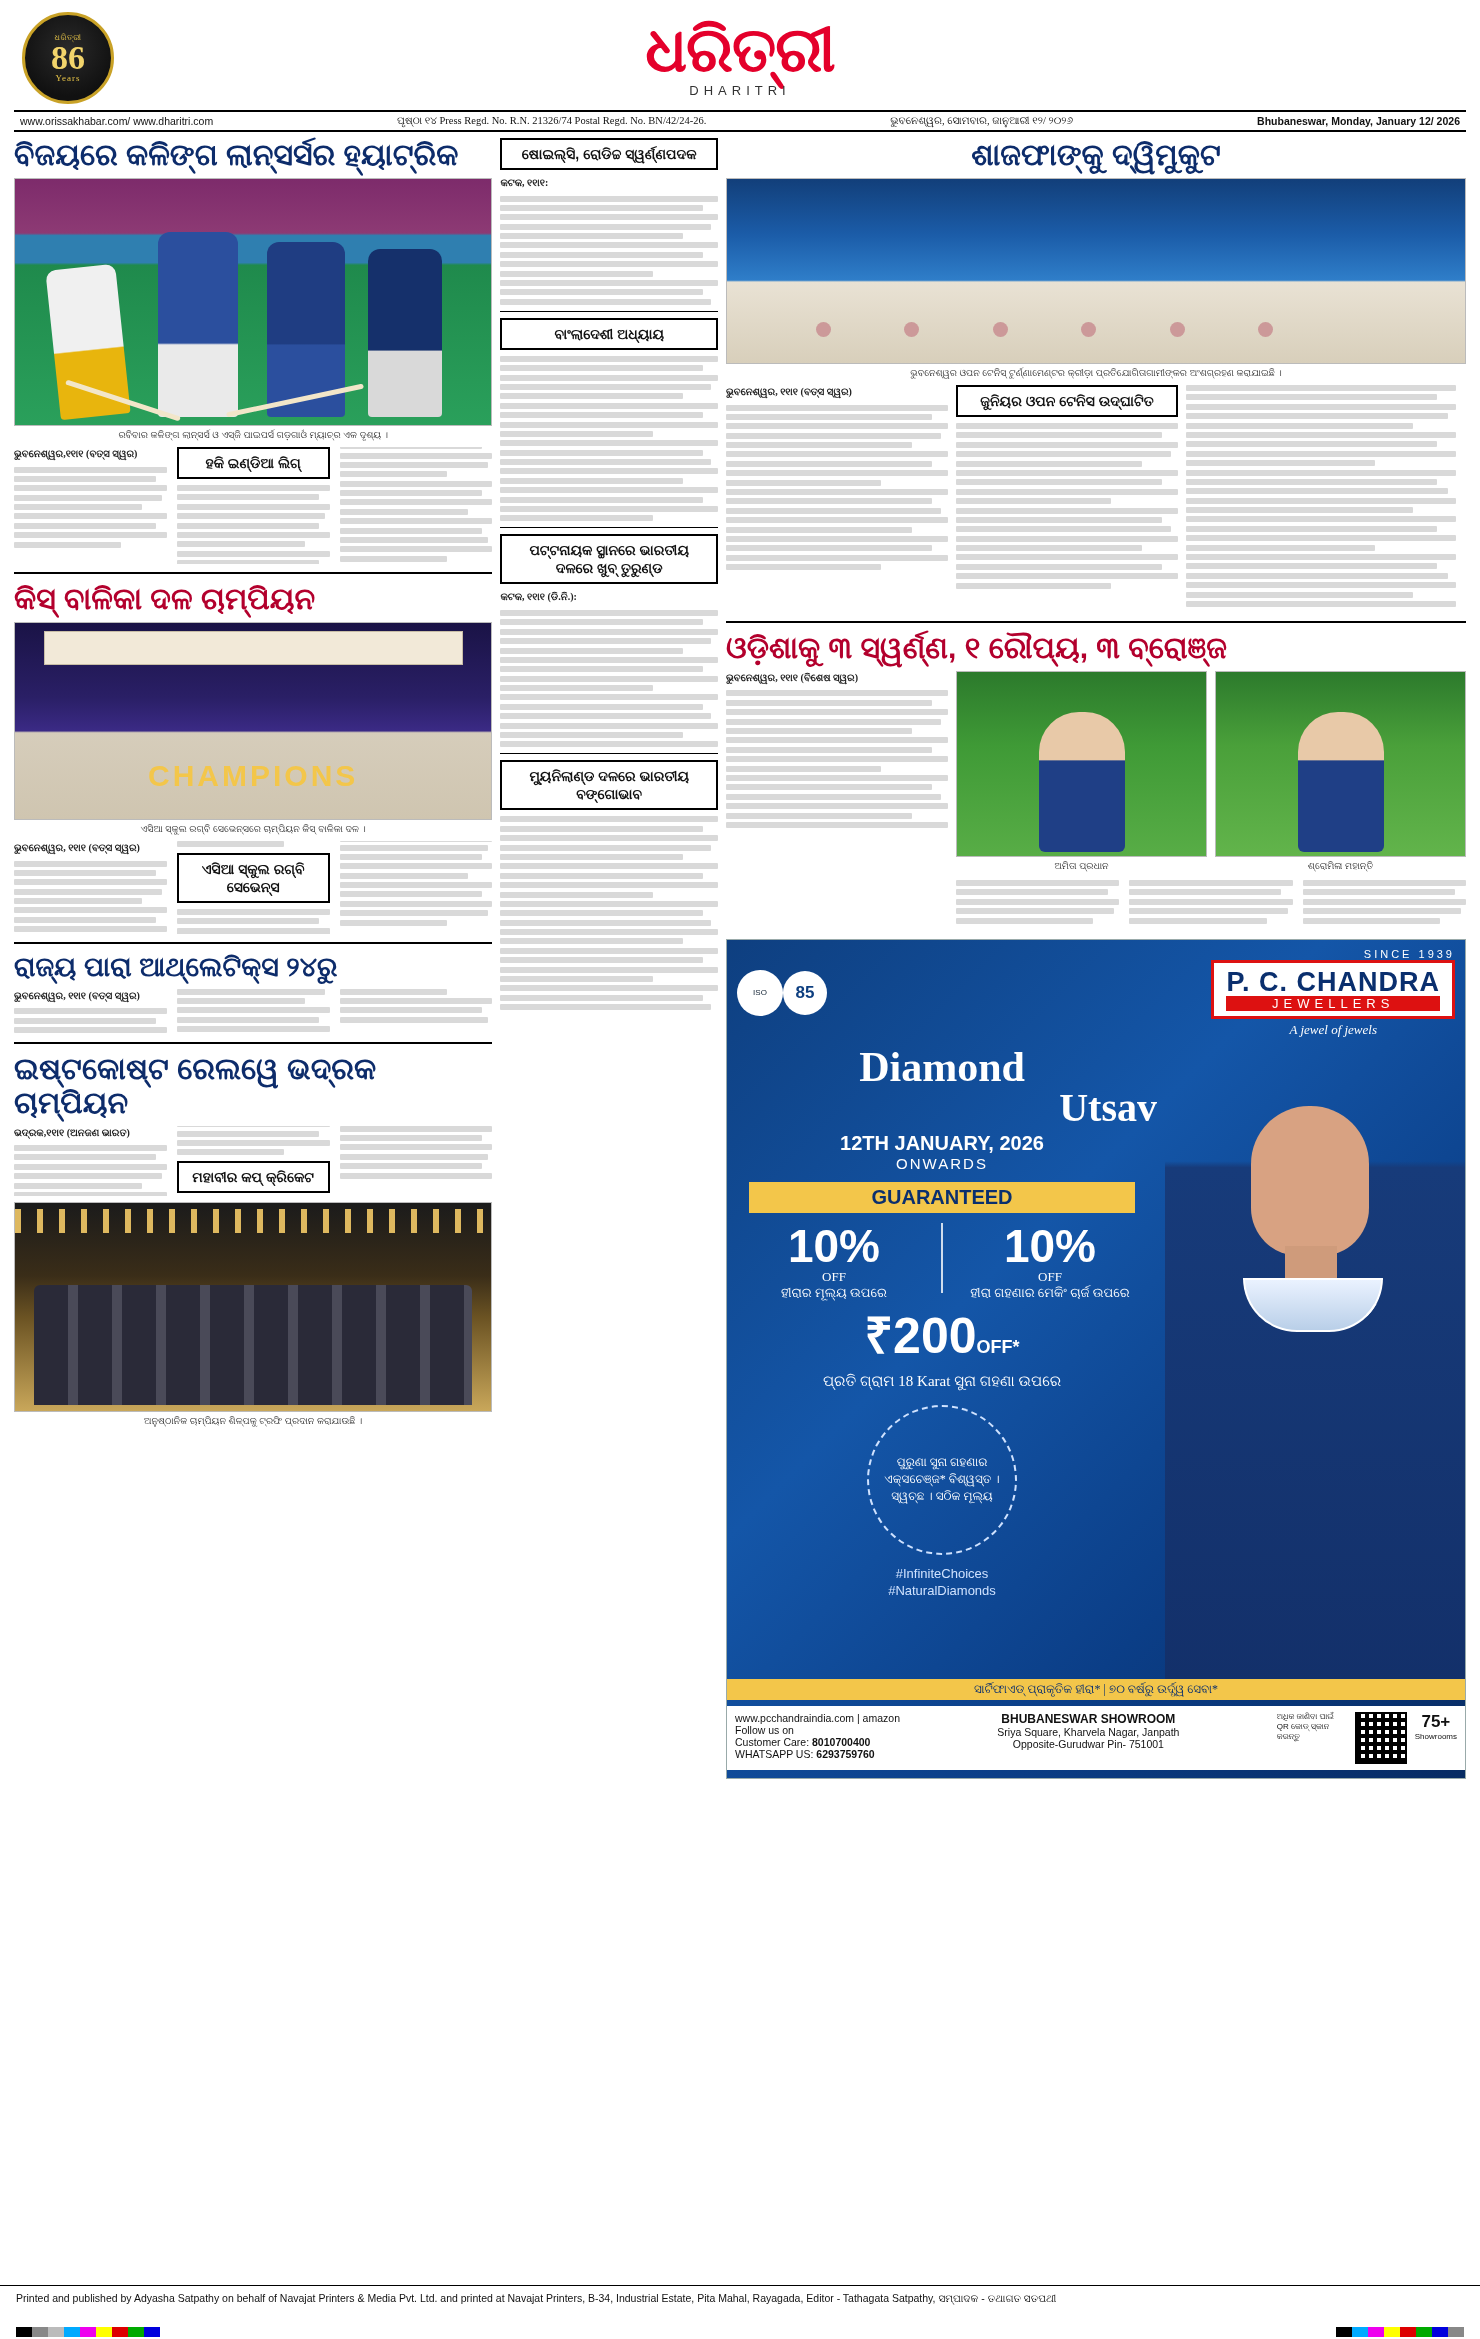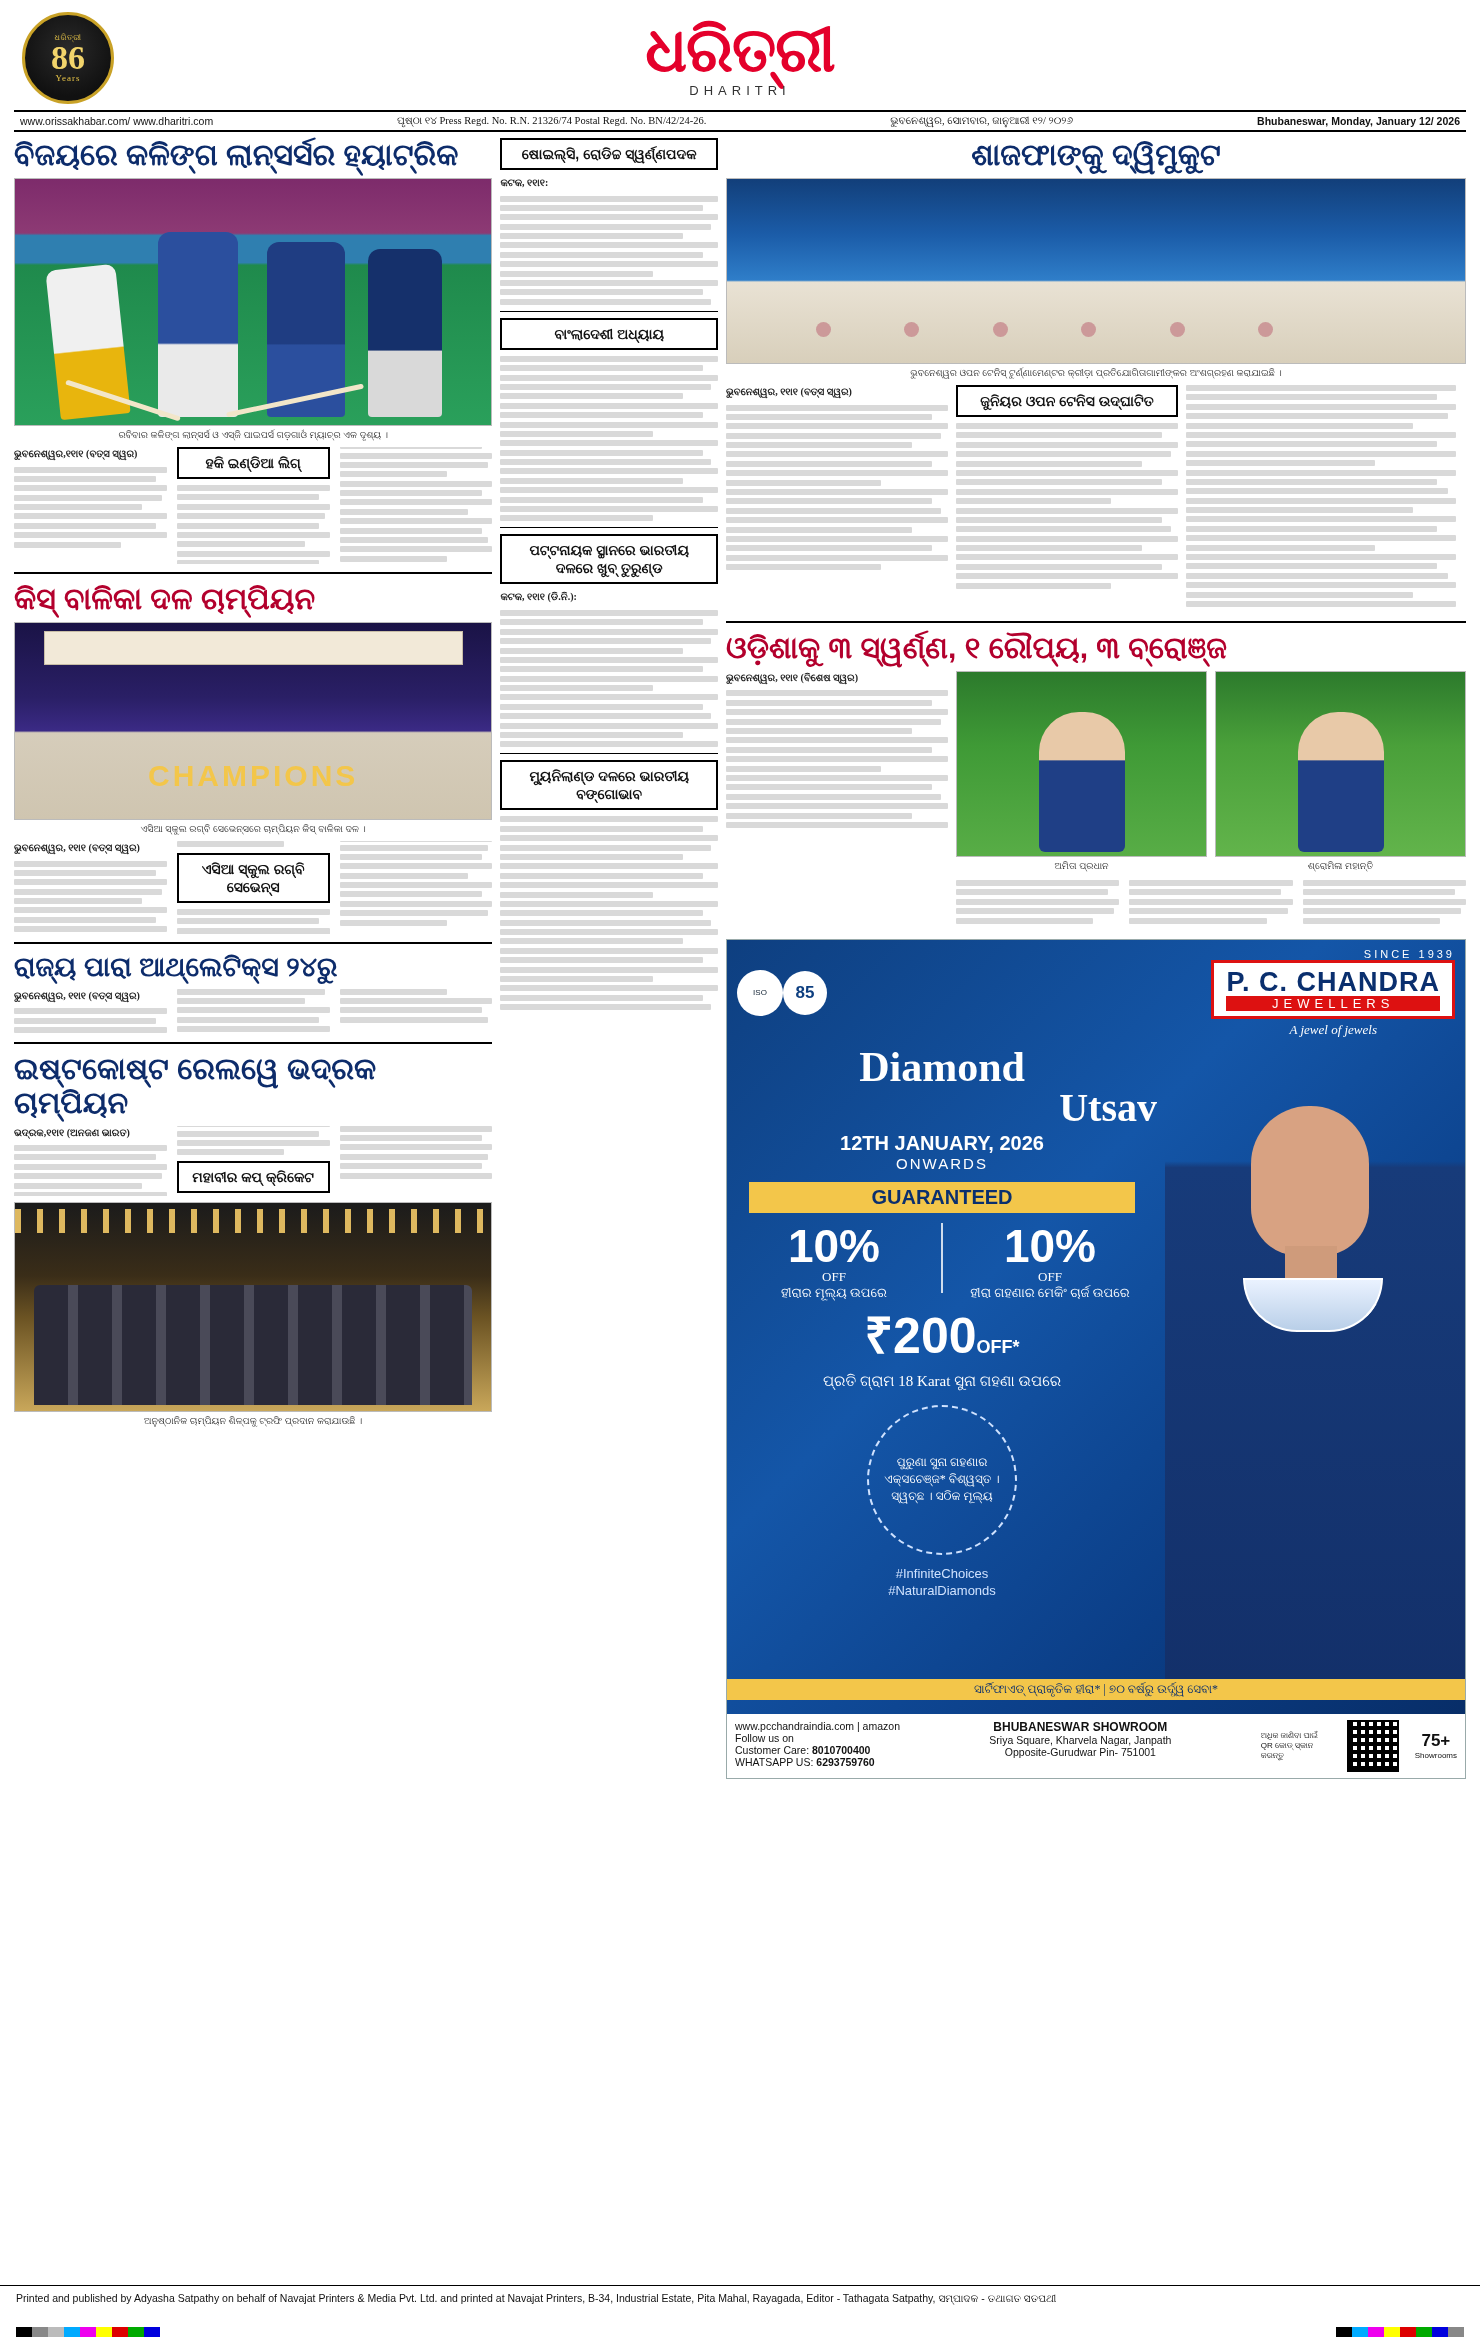--- a/index.html
+++ b/index.html
@@ -667,40 +667,40 @@
           <div class="hair"></div>
           <div class="face"></div>
           <div class="neck"></div>
           <div class="necklace"></div>
         </div>
 
         <div style="position:absolute; left:0; right:0; bottom:78px;">
           <div class="ad-strip">ସାର୍ଟିଫାଏଡ୍ ପ୍ରାକୃତିକ ହୀରା*   |   ୭୦ ବର୍ଷରୁ ଉର୍ଦ୍ଧ୍ୱ ସେବା*</div>
         </div>
 
-        <div style="position:absolute; left:0; right:0; bottom:0;">
+        <div style="position:absolute; left:0; right:0; bottom:8px;">
           <div class="ad-foot">
             <div>
               <div>www.pcchandraindia.com | amazon</div>
               <div>Follow us on</div>
               <div>
                 <span>Customer Care:</span>
                 <b>8010700400</b>
               </div>
               <div>
                 <span>WHATSAPP US:</span>
                 <b>6293759760</b>
               </div>
             </div>
             <div class="mid">
               <div class="b">BHUBANESWAR SHOWROOM</div>
               <div>Sriya Square, Kharvela Nagar, Janpath</div>
               <div>Opposite-Gurudwar Pin- 751001</div>
             </div>
-            <div style="display:flex; gap:16px; align-items:center;">
+            <div style="display:flex; gap:8px; align-items:flex-start;">
               <div style="font-size:8px; width:70px;">ଅଧିକ ଜାଣିବା ପାଇଁ QR କୋଡ୍ ସ୍କାନ କରନ୍ତୁ</div>
               <div class="qr"></div>
               <div style="text-align:center;">
                 <div style="font-weight:bold; font-size:17px;">75+</div>
                 <div style="font-size:8px;">Showrooms</div>
               </div>
             </div>
           </div>
         </div>
       </div>

